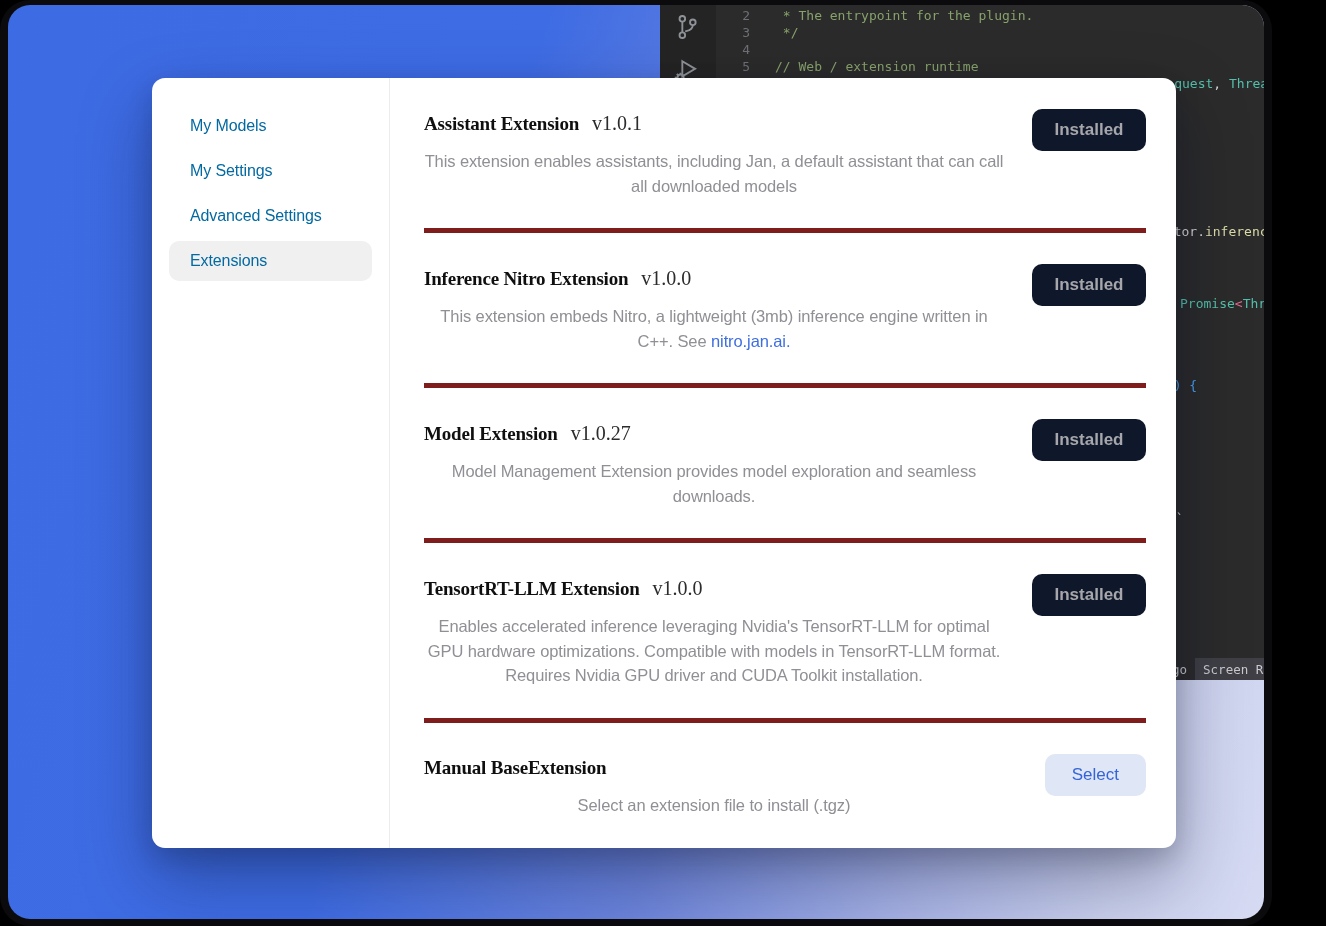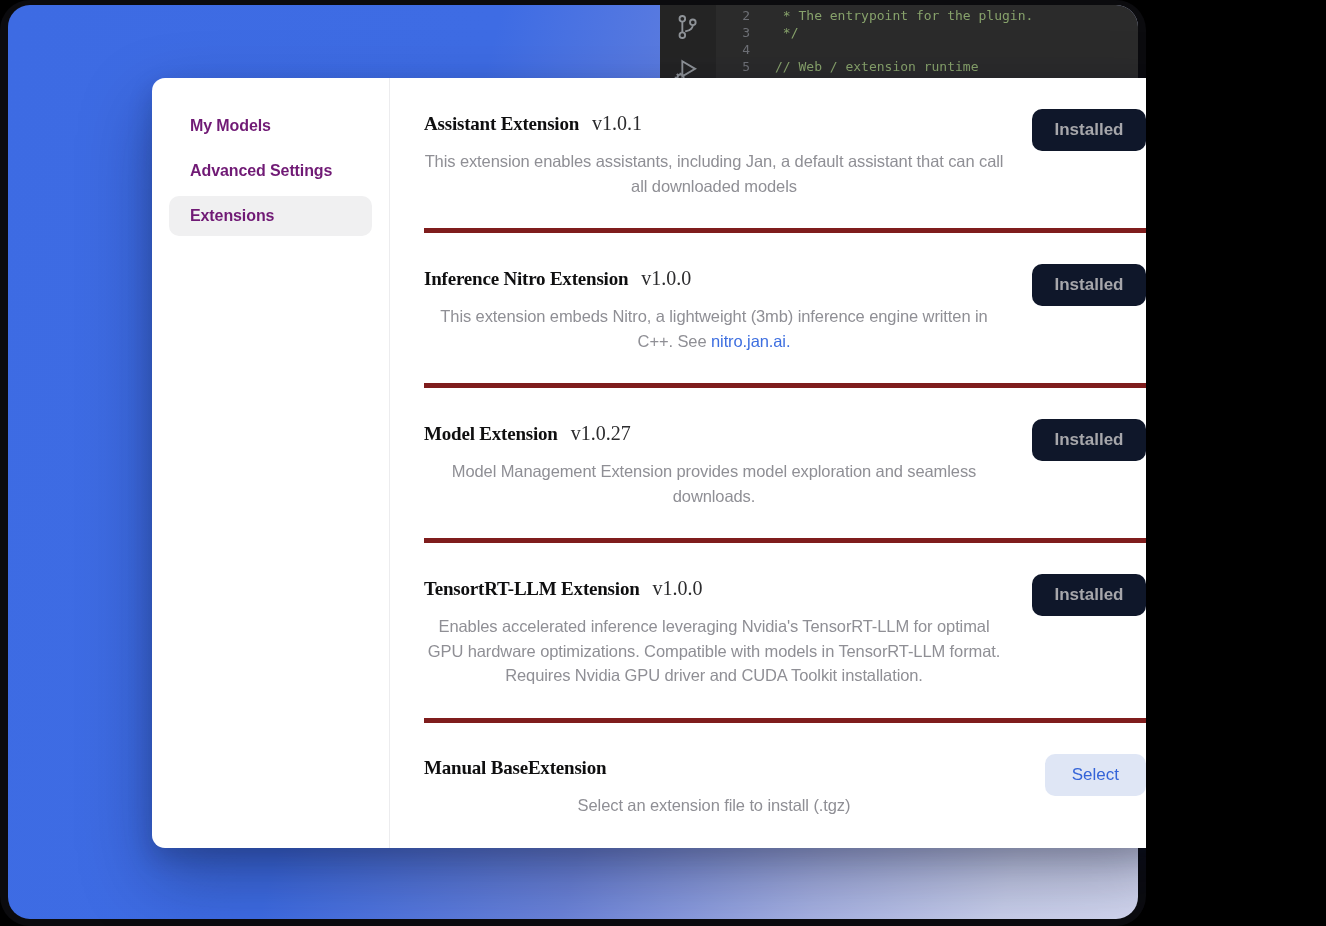--- a/index.html
+++ b/index.html
@@ -1,21 +1,21 @@
 <!DOCTYPE html>
 <html><head>
 <meta charset="utf-8">
 <style>
   * { margin: 0; padding: 0; box-sizing: border-box; }
   html, body { width: 1326px; height: 926px; background: #000; overflow: hidden; }
   body { font-family: "Liberation Sans", sans-serif; }
 
   
   .canvas {
-    position: absolute; inset: 0; width: 1146px; height: 926px;
+    position: absolute; inset: 0; width: 1272px; height: 926px;
     background: #0b0b0e; border-radius: 30px; overflow: hidden;
   }
   .panel {
     position: absolute; left: 8px; top: 5px; right: 8px; bottom: 7px;
     border-radius: 22px; overflow: hidden;
   }
   .gradient-bg {
     position: absolute; inset: 0;
     background: linear-gradient(105deg, #3d6be3 0%, #3e6ce4 36%, #6d85dc 58%, #a9b4e6 76%, #ccd2ee 90%, #d6daf3 100%);
   }
@@ -75,21 +75,21 @@
     background: #ffffff; border-radius: 13px; overflow: hidden;
     box-shadow: 0 30px 70px rgba(10, 15, 40, 0.35), 0 10px 25px rgba(10, 15, 40, 0.18);
     display: flex;
   }
   .sidebar {
     width: 238px; flex: 0 0 238px; border-right: 1px solid #ececee;
     padding: 28px 17px 0 17px;
   }
   .side-item {
     display: block; padding: 11px 21px; margin-bottom: 5px;
-    font-size: 16px; font-weight: 700; color: #701a75;
+    font-size: 16px; font-weight: 400; color: #0369a1;
     border-radius: 10px; cursor: pointer; letter-spacing: -0.1px;
   }
   .side-item.active { background: #f0f0f1; }
 
   .content { flex: 1; padding: 0 30px 0 34px; overflow: hidden; }
   .ext-row { display: flex; align-items: flex-start; padding: 34px 0 30px 0; }
   .ext-row + .ext-row { border-top: 5px solid #7f1d1d; }
   .ext-text { flex: 1; min-width: 0; }
   .ext-title-line { display: flex; align-items: baseline; gap: 13px; margin-bottom: 14px; font-family: Liberation Serif, serif; }
   .ext-name { font-size: 19px; font-weight: 700; color: #0f0f10; letter-spacing: -0.2px; line-height: 22px; }
@@ -145,20 +145,21 @@
         <span class="sb-spacer"></span>
         <span class="sb-left">go</span>
         <span class="sb-segment">Screen Reader Optimiz</span>
       </div>
     </div>
   </div>
 
   <div class="modal">
     <nav class="sidebar" id="sidebar-list">
         <a class="side-item">My Models</a>
+        <a class="side-item">My Settings</a>
         <a class="side-item">Advanced Settings</a>
         <a class="side-item active">Extensions</a>
       </nav>
     <main class="content" id="extension-list">
         <section class="ext-row">
     <div class="ext-text">
       <div class="ext-title-line">
         <span class="ext-name">Assistant Extension</span>
         <span class="ext-version">v1.0.1</span>
       </div>

